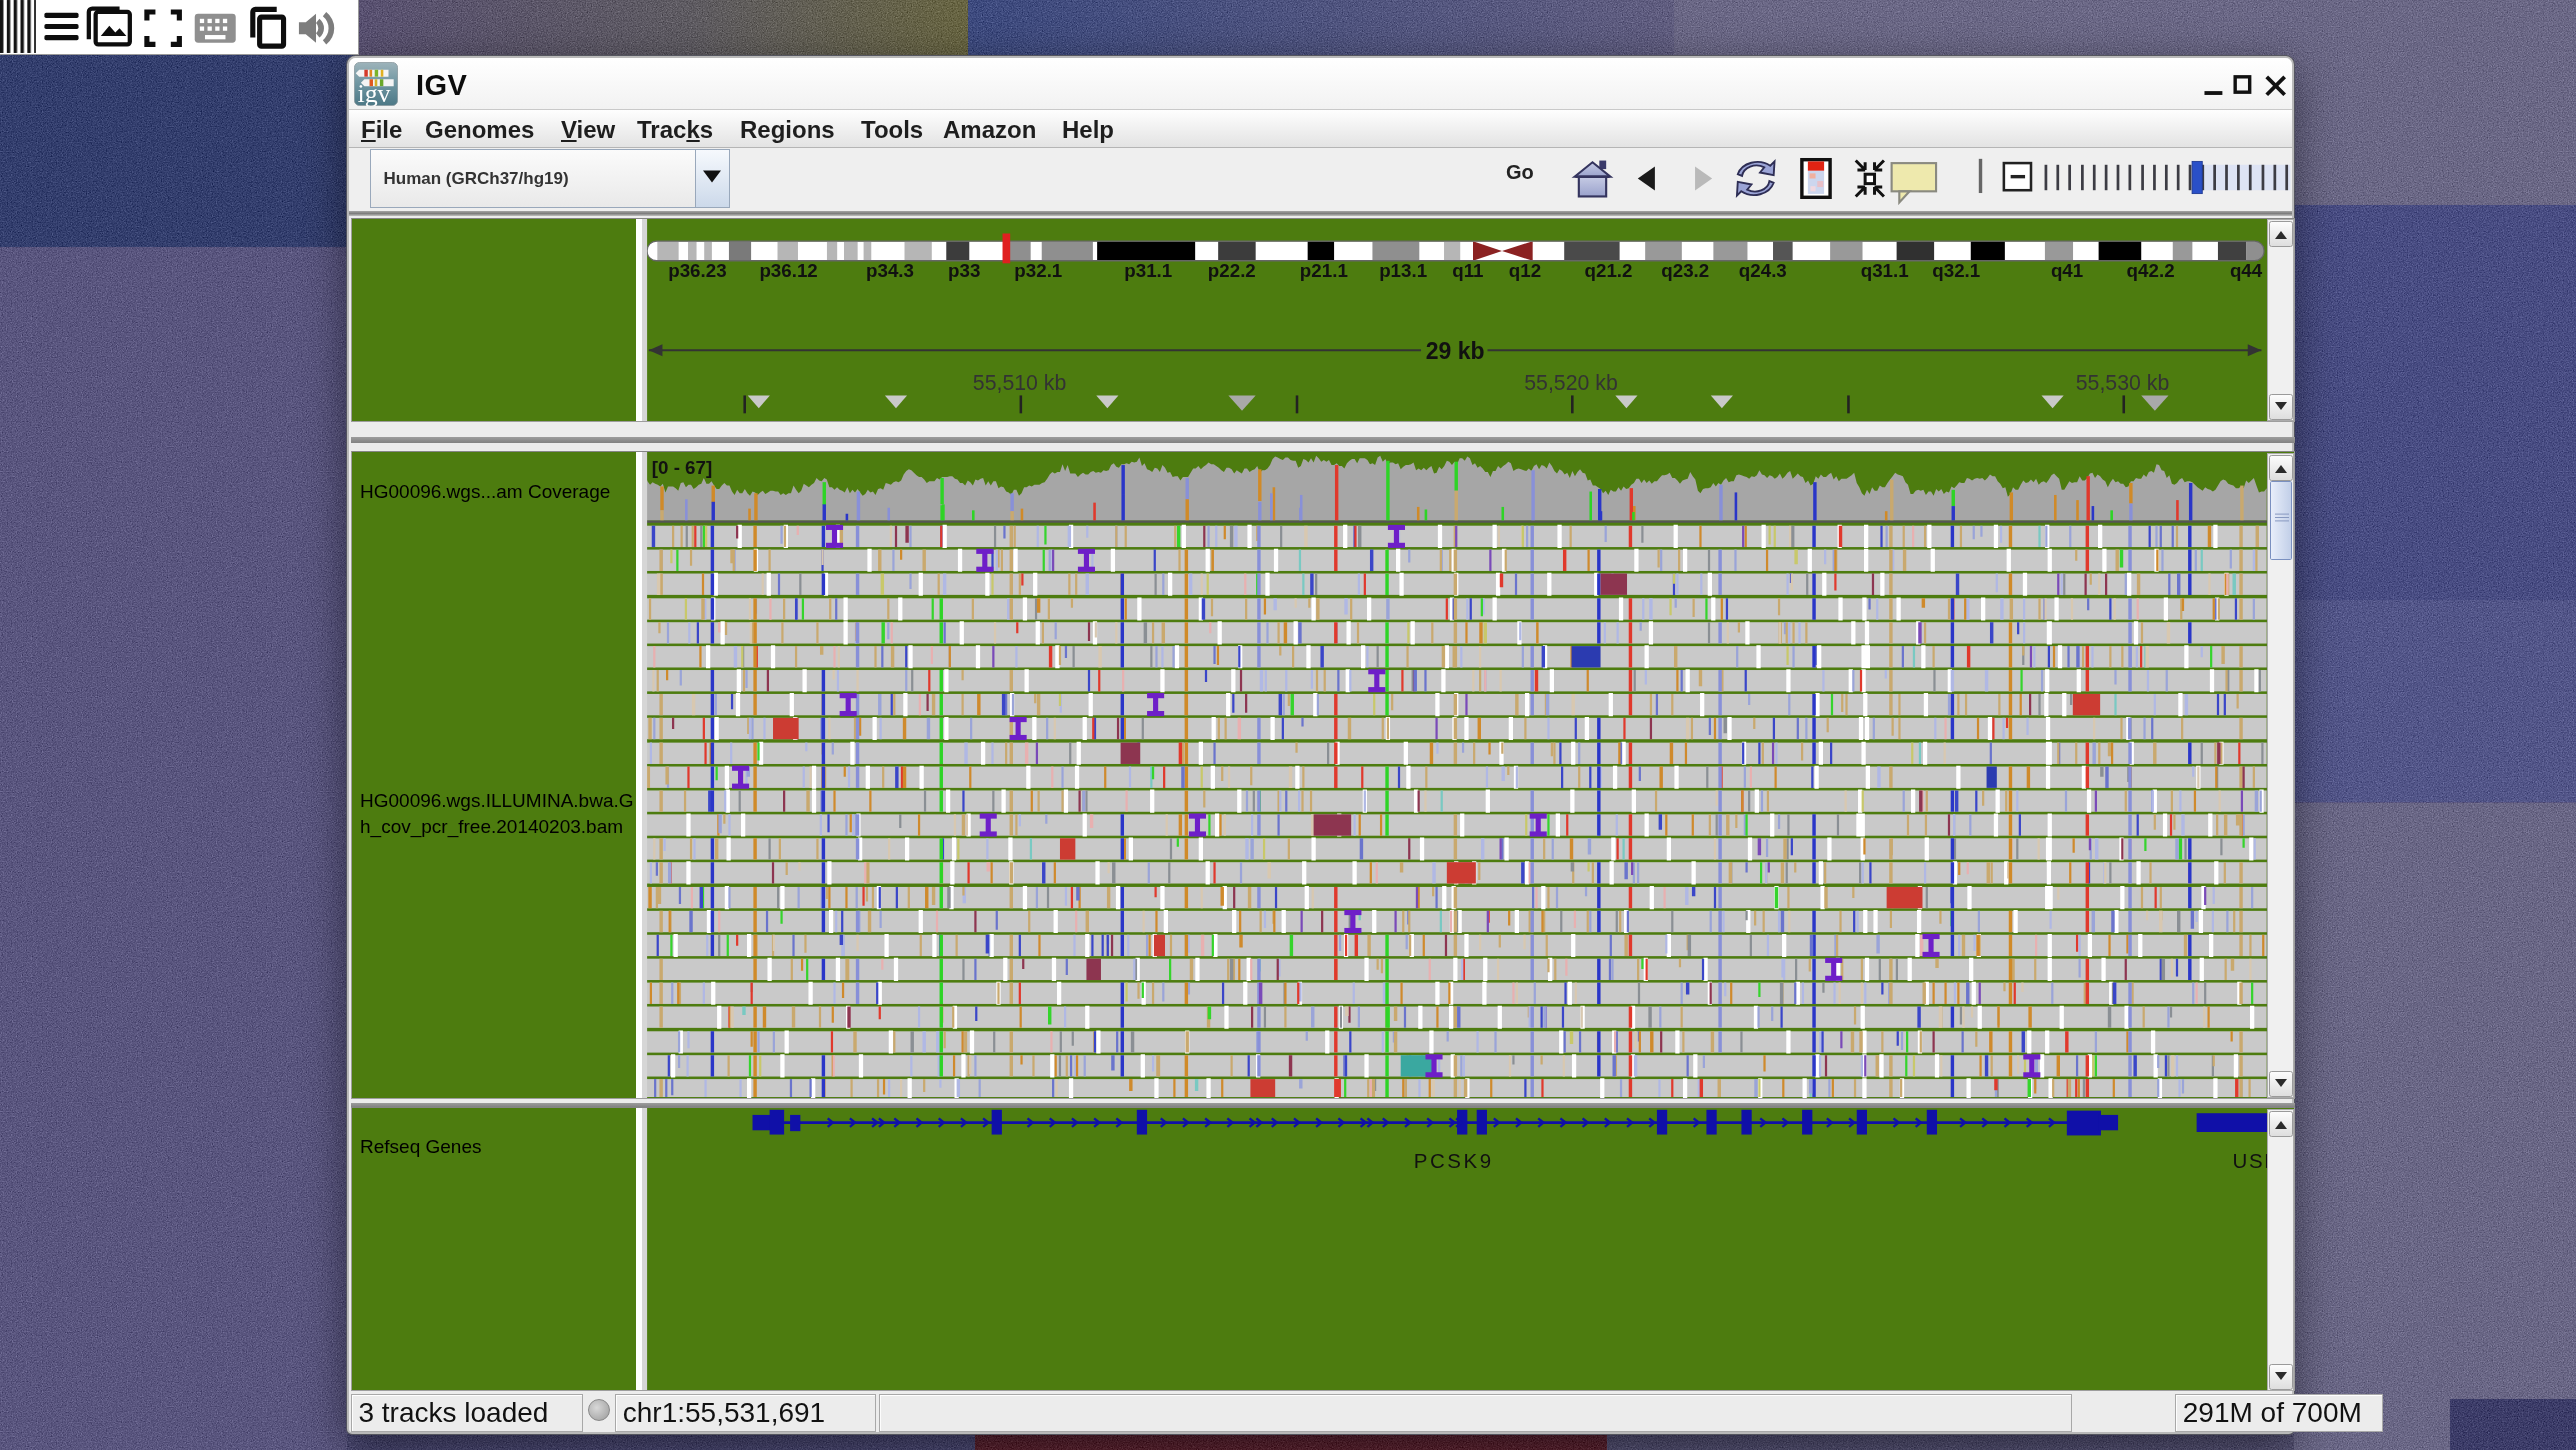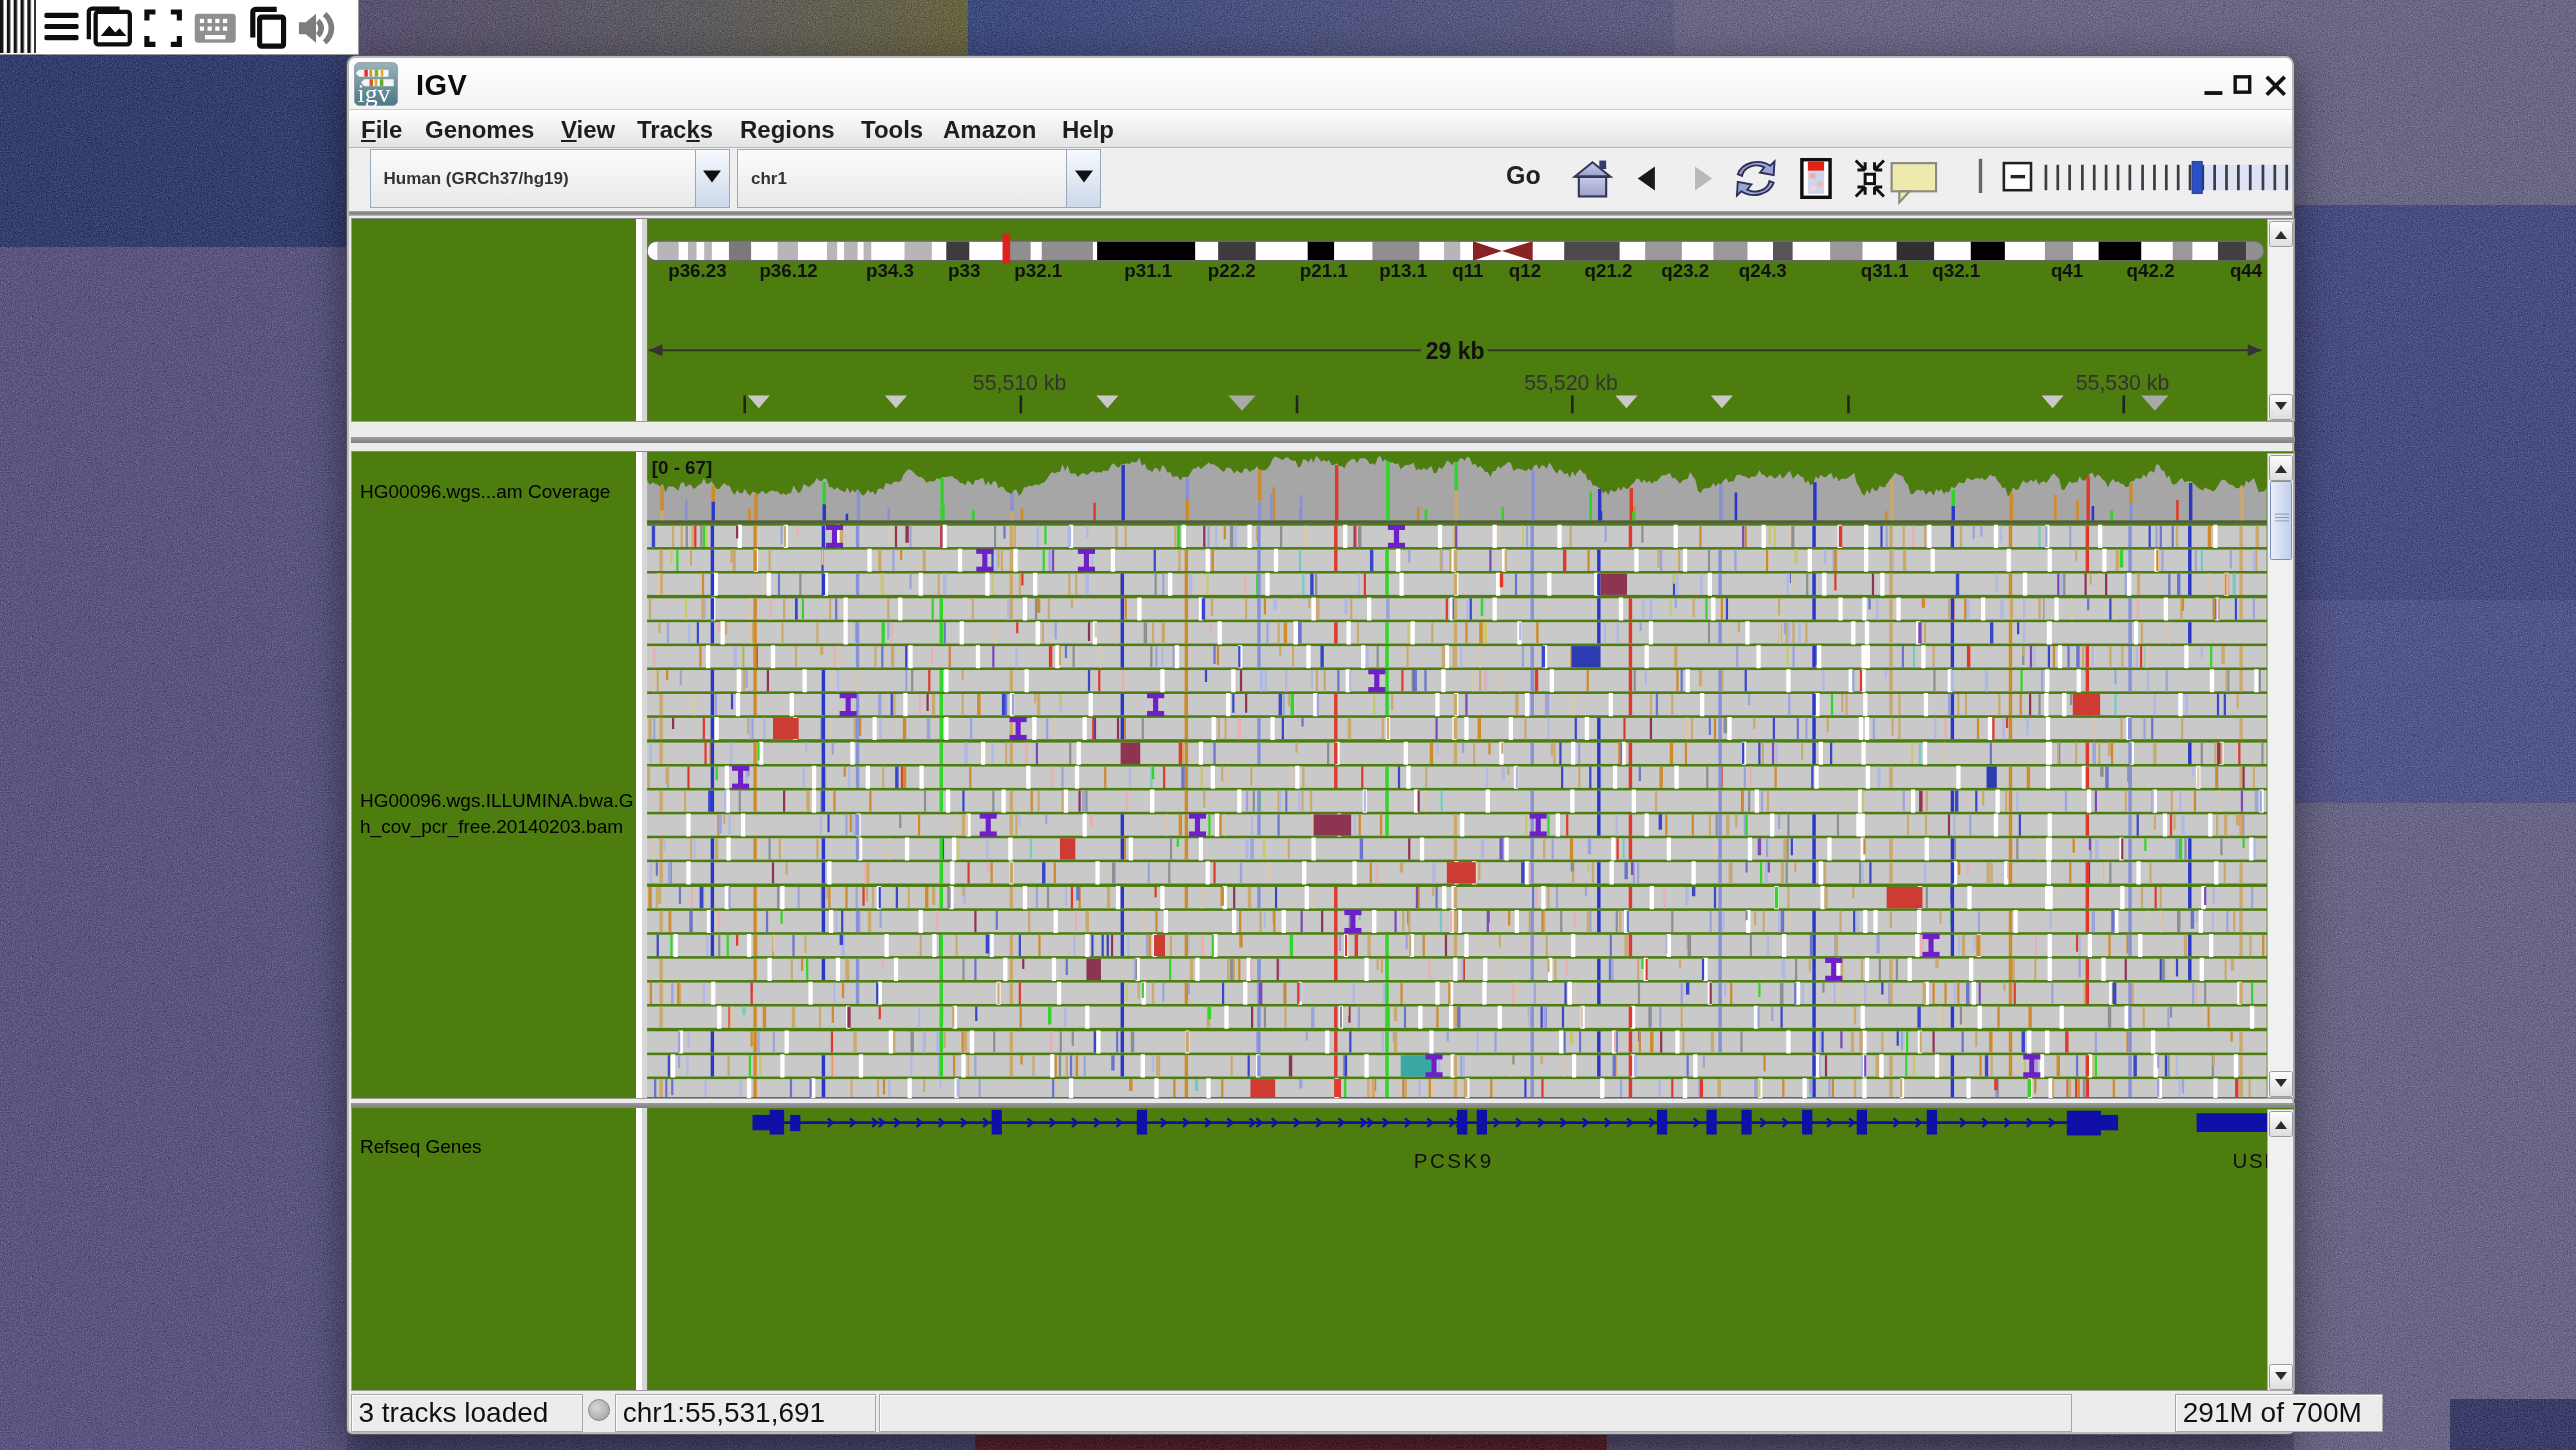--- a/index.html
+++ b/index.html
@@ -11,21 +11,21 @@
 #title{position:absolute;left:67px;top:11px;font-size:29px;font-weight:bold;color:#0c0c0c;letter-spacing:0.4px}
 #menubar{position:absolute;left:0;top:52px;width:100%;height:38px;background:linear-gradient(#fefefe,#e3e3e3);border-bottom:0.9px solid #b5b5b5}
 .mi{position:absolute;top:6px;font-size:24px;font-weight:bold;color:#1e1e1e}
 #toolbar{position:absolute;left:0;top:90px;width:100%;height:68px;background:#efefef}
 #tbline{position:absolute;left:0;top:153px;width:100%;height:5.1px;background:linear-gradient(#a5a5a5,#7e7e7e 50%,#c0c0c0)}
 .combo{position:absolute;top:91px;height:59px;z-index:15;border:1.7px solid #99a8bb;background:linear-gradient(#fbfbfb,#e9e9e9);display:flex;align-items:center}
 .combo .txt{font-size:17px;font-weight:bold;color:#333;padding-left:13px;white-space:nowrap}
 .combo .arr{position:absolute;right:0;top:0;bottom:0;width:34px;border-left:1.7px solid #99a8bb;background:linear-gradient(#f6f9fd,#ccd9ea)}
 .combo .arr:after{content:"";position:absolute;left:50%;top:50%;transform:translate(-50%,-40%);border:9.4px solid transparent;border-top:12px solid #111}
 #locfield{position:absolute;left:763px;top:91px;z-index:15;width:391px;height:59px;background:#fff;border:1.7px solid #8d9aa8;font-size:25px;color:#2b2b2b;line-height:56px;padding-left:8.5px;white-space:nowrap;overflow:hidden}
-#gobtn{position:absolute;left:1157px;top:103px;z-index:15;font-size:25px;font-weight:bold;color:#222}
+#gobtn{position:absolute;left:1157px;top:103px;z-index:15;font-size:20px;font-weight:bold;color:#222}
 .panel{position:absolute;left:1.7px;width:1944px;background:#4d7c0f;border:0.9px solid #9d9d9d;border-top:1.7px solid #858585}
 .vdiv{position:absolute;left:284px;top:0;bottom:0;width:0.9px;background:#a9a9a9;border-right:3.4px solid #fff;border-left:3.4px solid #fff;box-shadow:5.1px 0 0 #d6d6d6}
 .split{position:absolute;left:1.7px;width:1944px;height:6px;background:linear-gradient(#9c9c9c,#828282)}
 .sb{position:absolute;width:27px;background:#f0f0f0;border:0.9px solid #ababab;z-index:12}
 .sbb{position:absolute;left:0.9px;width:24px;height:26px;background:linear-gradient(#fcfcfc,#dedede);border:0.9px solid #9a9a9a;border-radius:2.6px}
 .sbb:after{content:"";position:absolute;left:50%;top:50%}
 .sbup:after{transform:translate(-50%,-65%);border:6.8px solid transparent;border-bottom:8.5px solid #2a2a2a}
 .sbdn:after{transform:translate(-50%,-35%);border:6.8px solid transparent;border-top:8.5px solid #2a2a2a}
 .tlabel{position:absolute;font-size:19px;color:#000;z-index:11;white-space:nowrap}
 #statusbar{position:absolute;left:0px;top:1334px;width:1942px;height:41px}
@@ -145,24 +145,20 @@
       <span class="mi" style="left:288px">Trac<u>k</u>s</span>
       <span class="mi" style="left:391px">Regions</span>
       <span class="mi" style="left:512px">Tools</span>
       <span class="mi" style="left:594px">Amazon</span>
       <span class="mi" style="left:713px">Help</span>
     </div>
   <div id="toolbar"></div>
   <div id="tbline"></div>
   <div class="combo" style="left:20.5px;width:360px">
       <span class="txt">Human (GRCh37/hg19)</span>
-      <span class="arr"></span>
-    </div>
-  <div class="combo" style="left:388px;width:364px">
-      <span class="txt">chr1</span>
       <span class="arr"></span>
     </div>
   <span id="gobtn">Go</span>
 
 <svg class="abs" style="left:1217px;top:94px;z-index:15" width="735px" height="53" viewBox="0 0 860 62">
 <defs>
         <linearGradient id="hb" x1="0" y1="0" x2="0" y2="1">
           <stop offset="0" stop-color="#c6cbe4"></stop>
           <stop offset="1" stop-color="#9aa2cc"></stop>
         </linearGradient>

